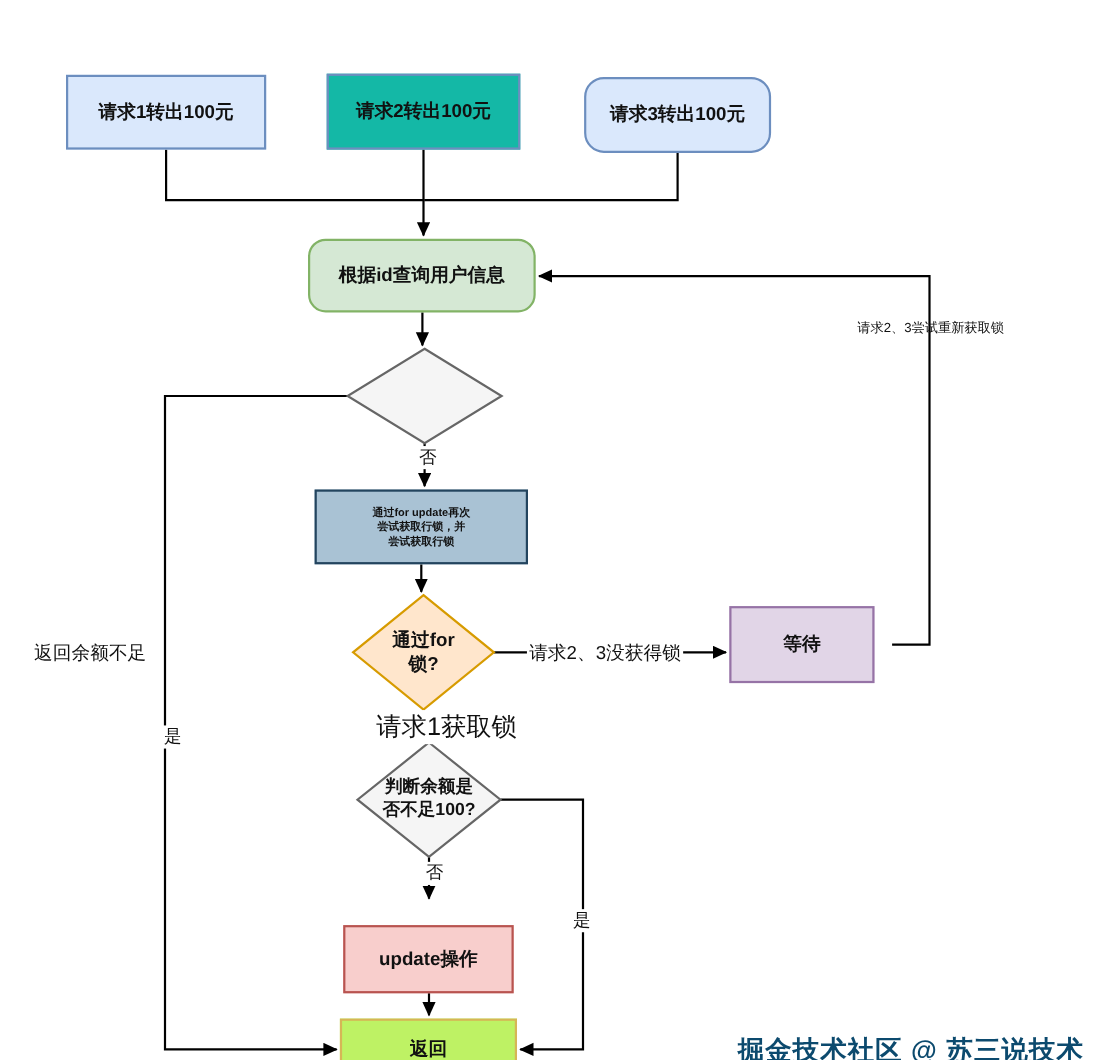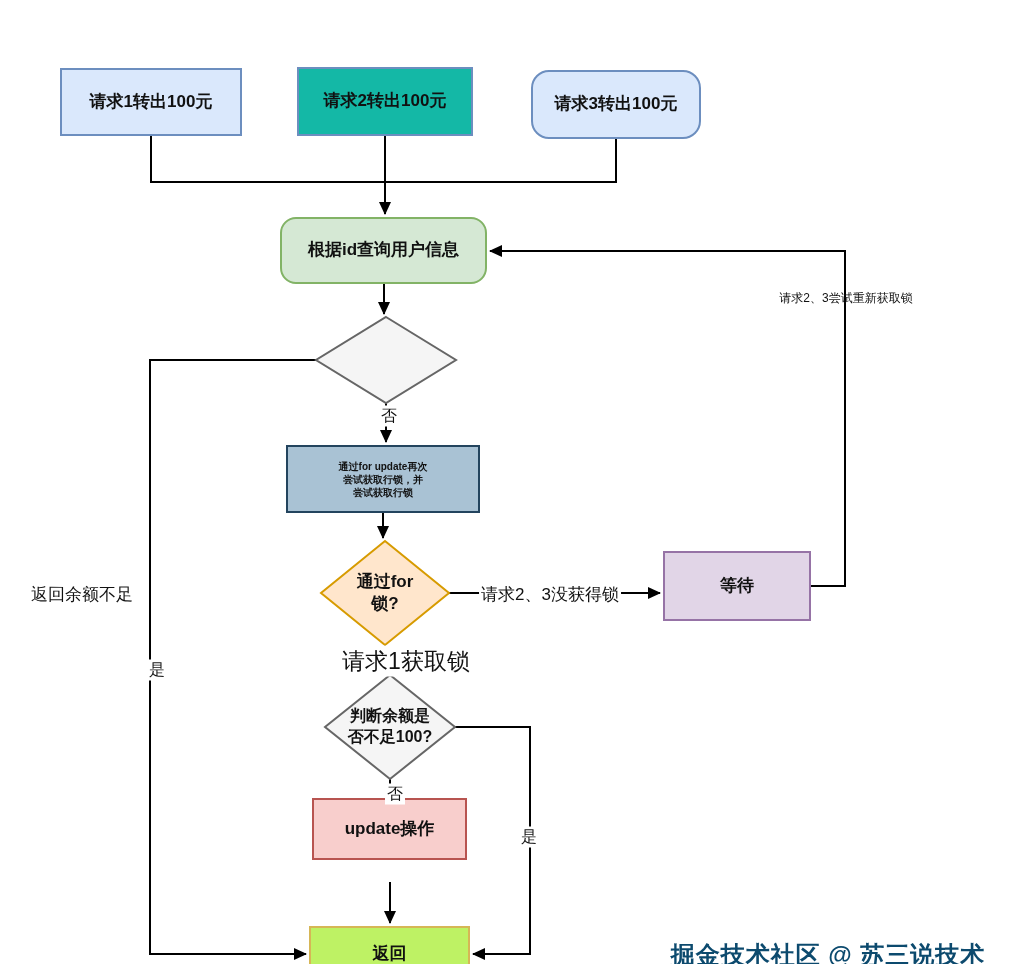--- a/index.html
+++ b/index.html
@@ -77,25 +77,25 @@
   </div>
 
   <div class="node" style="left: 286px; top: 411px; width: 194px; height: 68px; font-size: 10px; background: rgb(169, 194, 212); border-color: rgb(35, 68, 94);">
     <span>
       <span>通过for update再次</span><br>
       <span>尝试获取行锁，并</span><br>
       <span>尝试获取行锁</span>
     </span>
   </div>
 
-  <div class="node" style="left: 663px; top: 517px; width: 148px; height: 70px; background: rgb(225, 213, 231); border-color: rgb(150, 115, 166);">
+  <div class="node" style="left: 663px; top: 517px; width: 132px; height: 70px; background: rgb(225, 213, 231); border-color: rgb(150, 115, 166);">
     <span>等待</span>
   </div>
 
-  <div class="node" style="left: 312px; top: 764px; width: 155px; height: 62px; background: rgb(248, 206, 204); border-color: rgb(184, 84, 80);">
+  <div class="node" style="left: 312px; top: 807px; width: 155px; height: 62px; background: rgb(248, 206, 204); border-color: rgb(184, 84, 80);">
     <span>update操作</span>
   </div>
 
   <div class="node" style="left: 309px; top: 892px; width: 161px; height: 57px; background: #bef264; border-color: rgb(214, 182, 86);">
     <span>返回</span>
   </div>
 
   <div class="dlabel" style="left:385px;top:559px;font-size:17px;">
     <span>通过for</span><br>
     <span>锁?</span>

